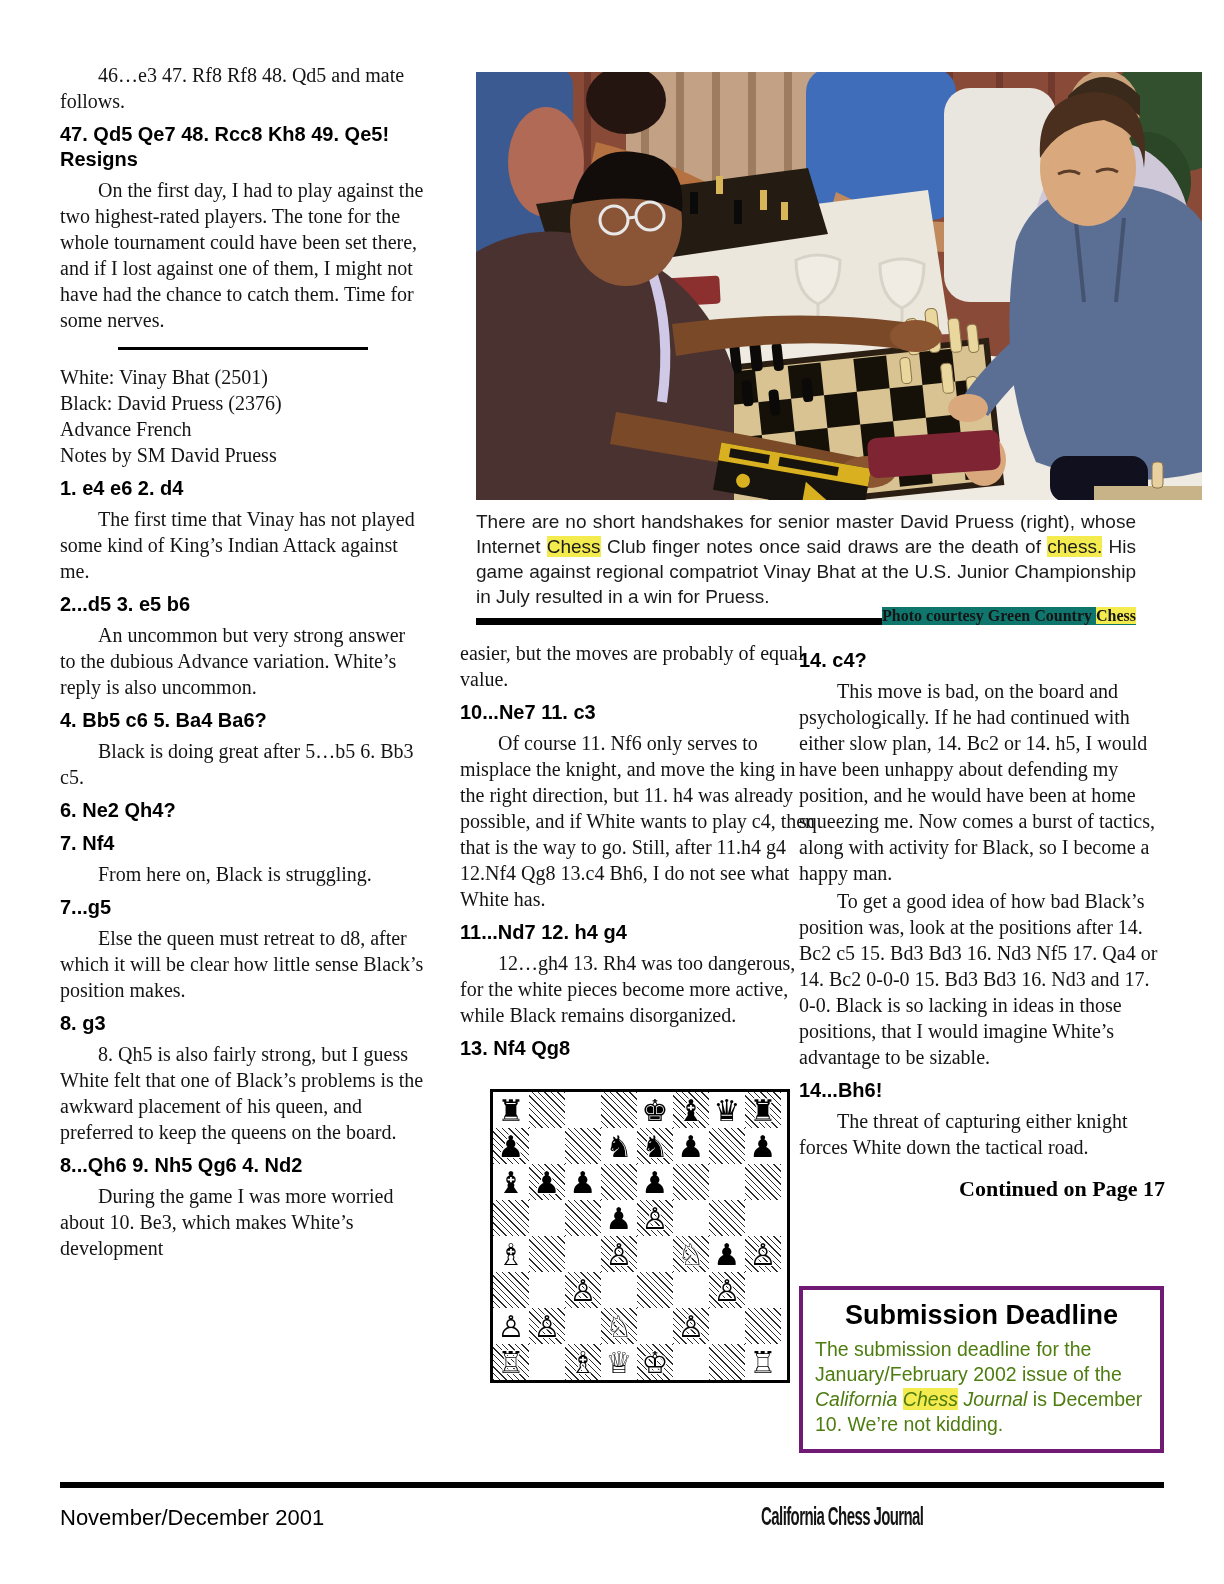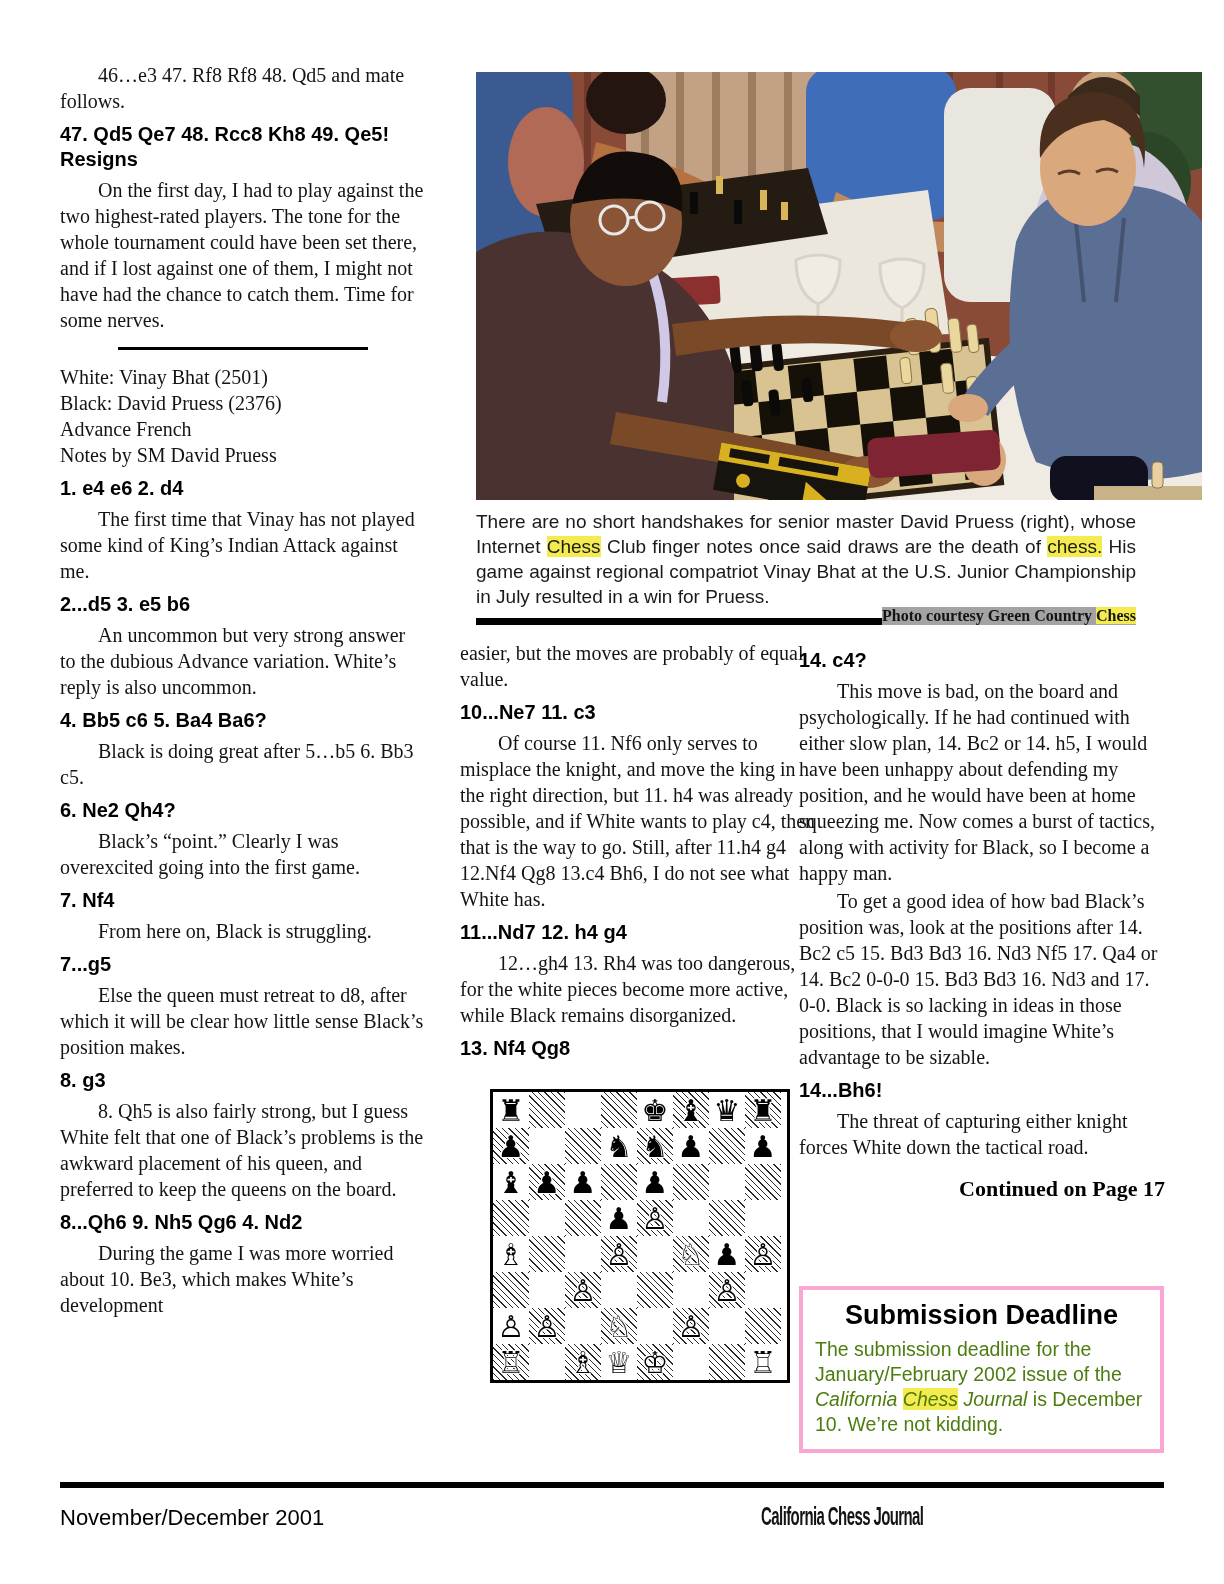--- a/index.html
+++ b/index.html
@@ -18,36 +18,36 @@
   .blk-move{font-family:"Liberation Sans",sans-serif;font-weight:bold;
             font-size:20px;line-height:25px;margin:8px 0 5px 0;color:#000;}
   .col-rule{height:3px;background:#000;width:250px;margin:14px 0 14px 58px;}
 
   
   #photo-block{position:absolute;left:436px;top:72px;width:660px;margin-left:40px;}
   #photo{width:726px;height:428px;display:block;background:#8a4a38;}
   #caption{position:relative;margin-top:9px;font-family:"Liberation Sans",sans-serif;
            font-size:19px;line-height:25px;color:#1a1a1a;text-align:justify;min-height:100px;}
   #caption .hl,.hl{background:#f4eb4f;}
-  #caption-credit{position:absolute;right:0;bottom:0;font-weight:bold;background:#a3a3a3;}
+  #caption-credit{position:absolute;right:0;bottom:0;font-weight:bold;background:#0f766e;}
   #caption-rule{height:7px;background:#000;margin-top:9px;}
 
   
   #diagram{width:294px;margin:28px auto 0 auto;border:3px solid #000;}
   .board-row{display:flex;}
   .sq{width:36px;height:36px;position:relative;}
   .sq.light{background:#fff;}
   .sq.dark{background:repeating-linear-gradient(45deg,#2a2a2a 0 1px,#fff 1px 4.5px);}
   .piece{position:absolute;left:0;top:0;width:36px;height:36px;line-height:37px;
          text-align:center;font-size:30px;font-family:"DejaVu Sans",sans-serif;color:#000;
          text-shadow:-1px -1px 0 #fff,1px -1px 0 #fff,-1px 1px 0 #fff,1px 1px 0 #fff,0 0 2px #fff;}
 
   
   #continued{font-weight:bold;text-align:right;font-size:22px;margin-top:16px;color:#000;}
-  #deadline-box{position:absolute;left:799px;top:1286px;width:365px;border:4px solid #f9a8d4;
+  #deadline-box{position:absolute;left:799px;top:1286px;width:365px;border:4px solid #701a75;
                 background:#fff;padding:8px 12px 12px 12px;box-sizing:border-box;
                 font-family:"Liberation Sans",sans-serif;}
   #deadline-title{font-weight:bold;font-size:27px;text-align:center;margin:2px 0 6px 0;color:#000;}
   #deadline-body{font-size:19.5px;line-height:25px;color:#4d7c0f;}
   #deadline-body .it{font-style:italic;}
 
   
   #footer{position:absolute;left:60px;top:1470px;width:1104px;margin-top:12px;}
   #footer-rule{height:6px;background:#000;}
   #footer-row{display:flex;align-items:baseline;margin-top:14px;}
@@ -72,21 +72,20 @@
     <div class="blk-plain">Black: David Pruess (2376)</div>
     <div class="blk-plain">Advance French</div>
     <div class="blk-plain">Notes by SM David Pruess</div>
     <div class="blk-move">1. e4 e6 2. d4</div>
     <div class="blk-para">The first time that Vinay has not played some kind of King’s Indian Attack against me.</div>
     <div class="blk-move">2...d5 3. e5 b6</div>
     <div class="blk-para">An uncommon but very strong answer to the dubious Advance variation. White’s reply is also uncommon.</div>
     <div class="blk-move">4. Bb5 c6 5. Ba4 Ba6?</div>
     <div class="blk-para">Black is doing great after 5…b5 6. Bb3 c5.</div>
     <div class="blk-move">6. Ne2 Qh4?</div>
-    <div class="blk-para">Black’s “point.” Clearly I was overexcited going into the first game.</div>
     <div class="blk-move">7. Nf4</div>
     <div class="blk-para">From here on, Black is struggling.</div>
     <div class="blk-move">7...g5</div>
     <div class="blk-para">Else the queen must retreat to d8, after which it will be clear how little sense Black’s position makes.</div>
     <div class="blk-move">8. g3</div>
     <div class="blk-para">8. Qh5 is also fairly strong, but I guess White felt that one of Black’s problems is the awkward placement of his queen, and preferred to keep the queens on the board.</div>
     <div class="blk-move">8...Qh6 9. Nh5 Qg6 4. Nd2</div>
     <div class="blk-para">During the game I was more worried about 10. Be3, which makes White’s development</div>
   </div>
 

